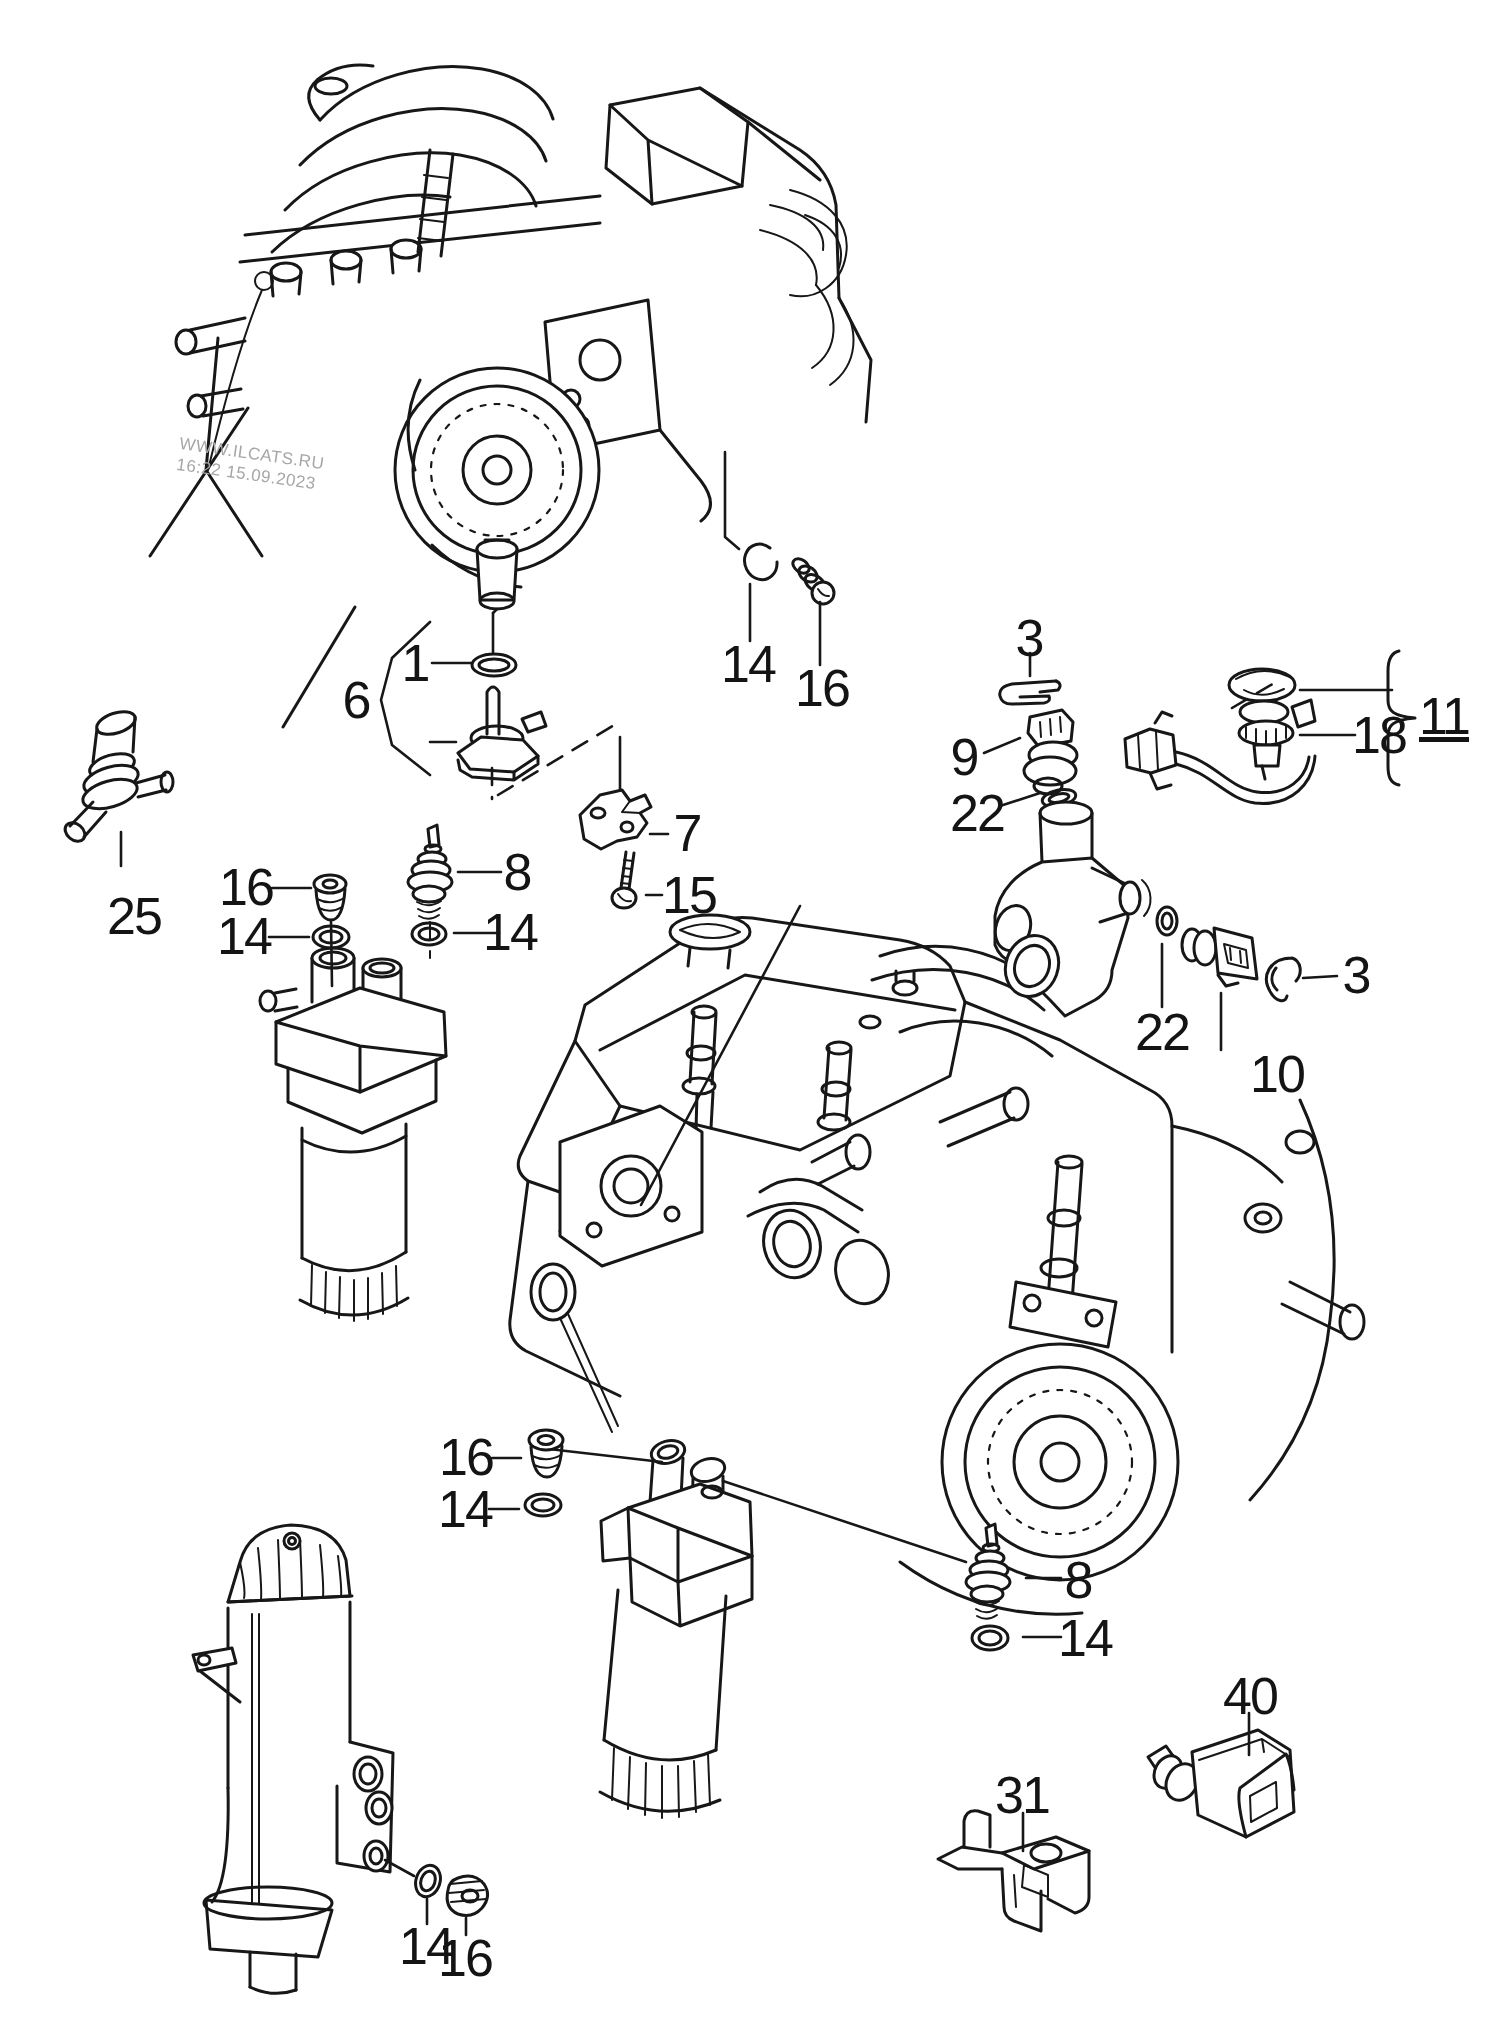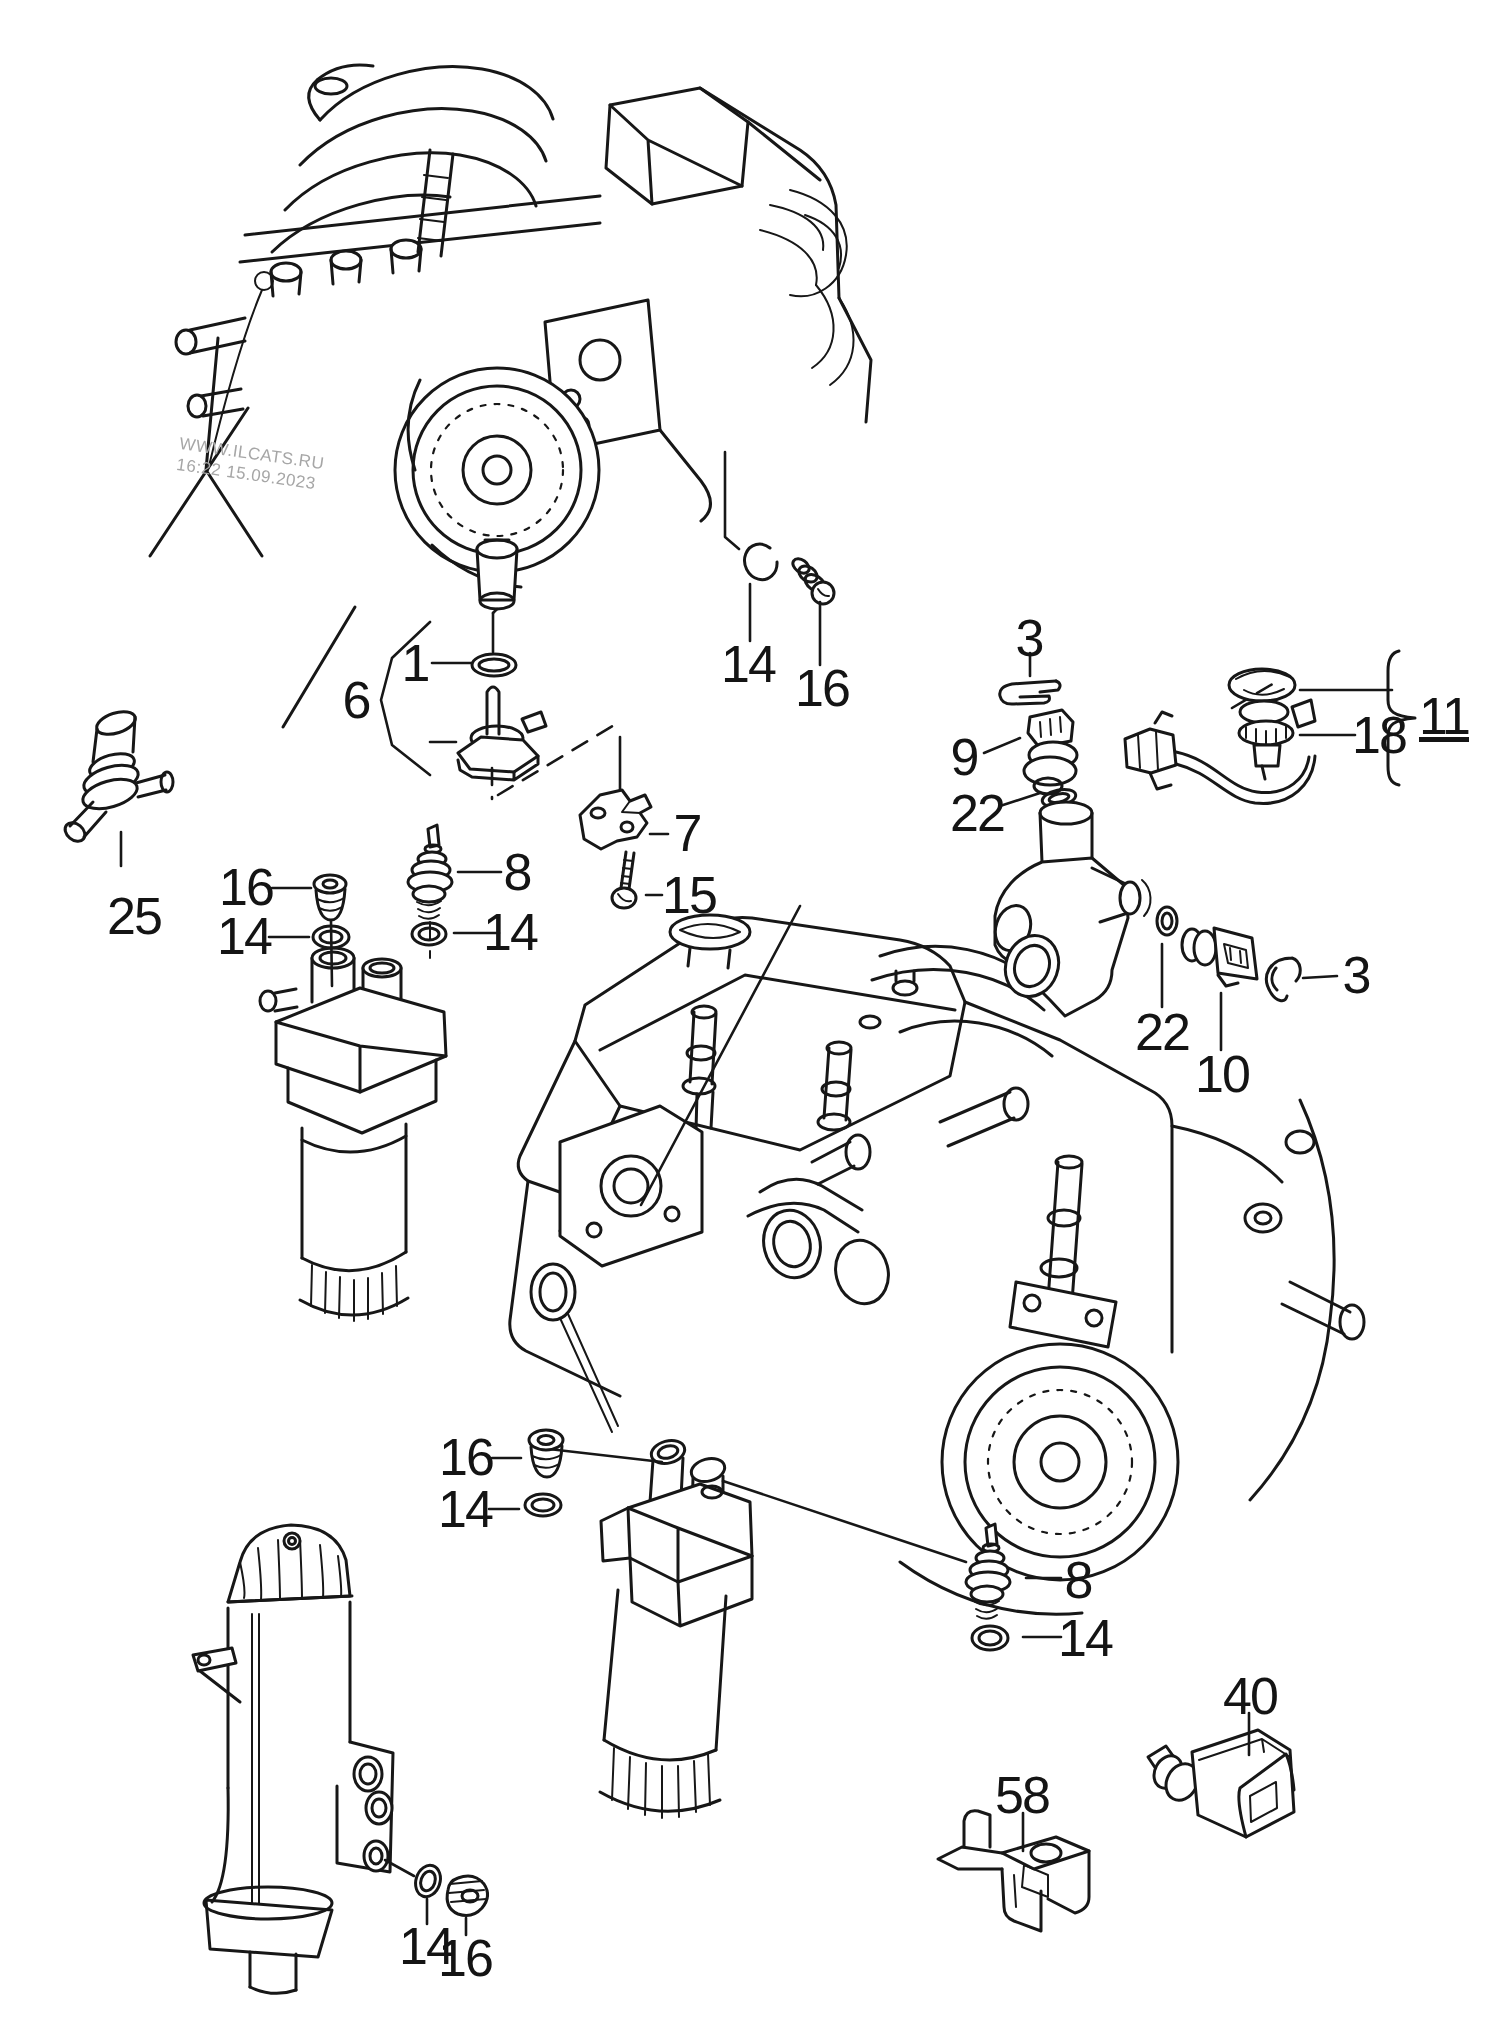--- a/index.html
+++ b/index.html
@@ -486,23 +486,23 @@
     <span class="callout" style="left: 1379px; top: 735px;">18</span>
     <span class="callout" style="left: 1444px; top: 716px; text-decoration: underline;">11</span>
     <span class="callout" style="left: 134px; top: 892px; margin-top: 24px;">25</span>
     <span class="callout" style="left: 246px; top: 887px;">16</span>
     <span class="callout" style="left: 244px; top: 936px;">14</span>
     <span class="callout" style="left: 517px; top: 872px;">8</span>
     <span class="callout" style="left: 510px; top: 932px;">14</span>
     <span class="callout" style="left: 687px; top: 833px;">7</span>
     <span class="callout" style="left: 689px; top: 895px;">15</span>
     <span class="callout" style="left: 1162px; top: 1032px;">22</span>
-    <span class="callout" style="left: 1222px; top: 1074px;">10</span>
+    <span class="callout" style="left: 1277px; top: 1074px;">10</span>
     <span class="callout" style="left: 1356px; top: 975px;">3</span>
     <span class="callout" style="left: 466px; top: 1457px;">16</span>
     <span class="callout" style="left: 465px; top: 1509px;">14</span>
     <span class="callout" style="left: 1078px; top: 1580px;">8</span>
     <span class="callout" style="left: 1085px; top: 1638px;">14</span>
     <span class="callout" style="left: 1250px; top: 1696px;">40</span>
-    <span class="callout" style="left: 1022px; top: 1795px;">58</span>
+    <span class="callout" style="left: 1022px; top: 1795px;">31</span>
     <span class="callout" style="left: 426px; top: 1946px;">14</span>
     <span class="callout" style="left: 465px; top: 1958px;">16</span>
   </div>
 
 </body></html>

